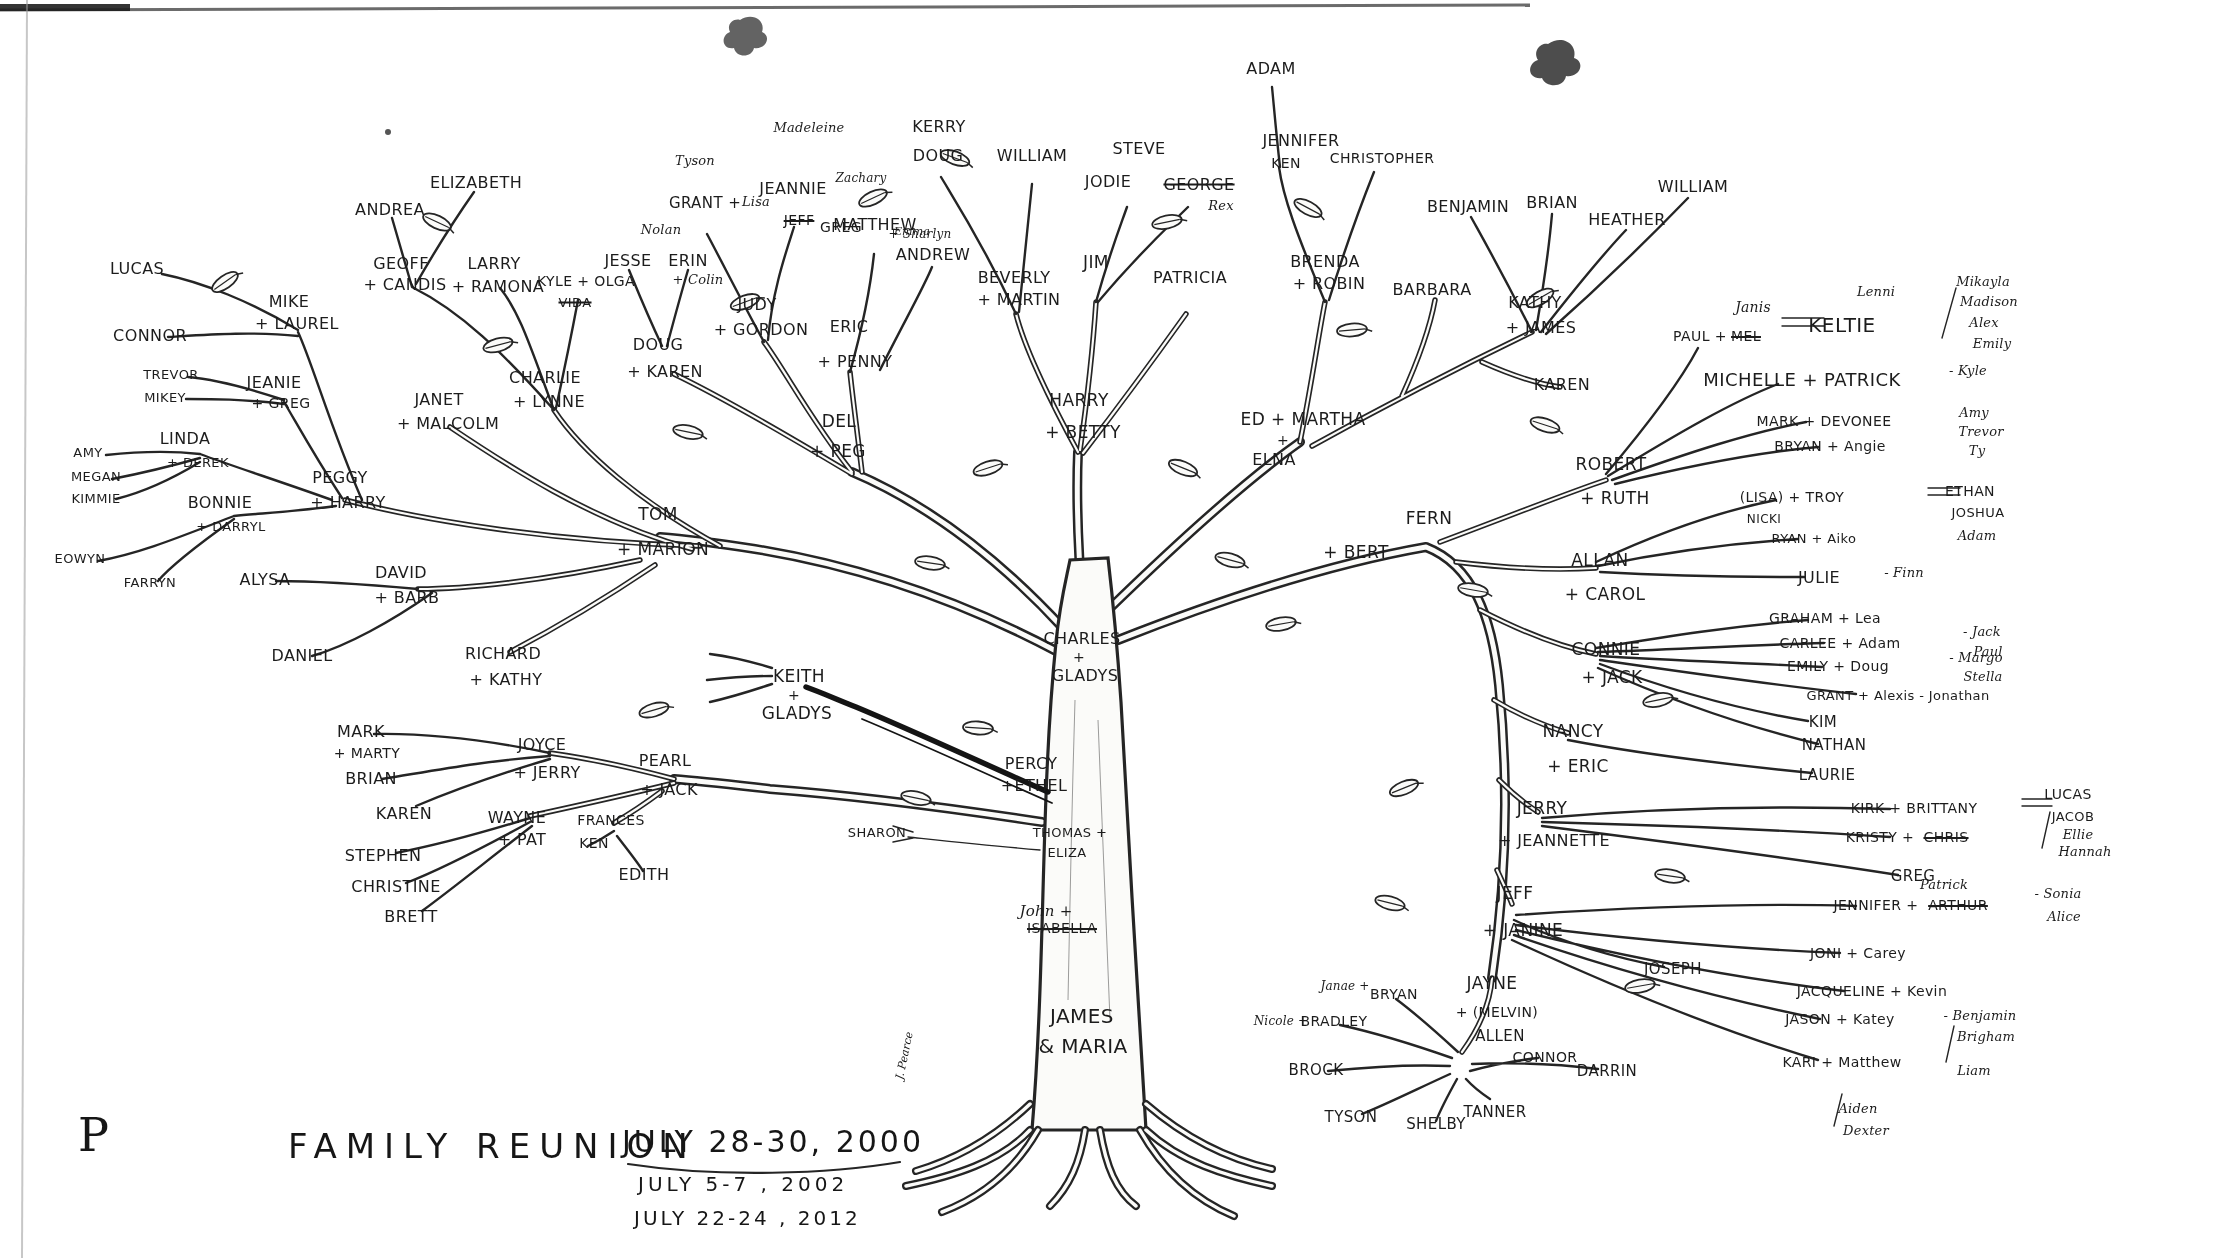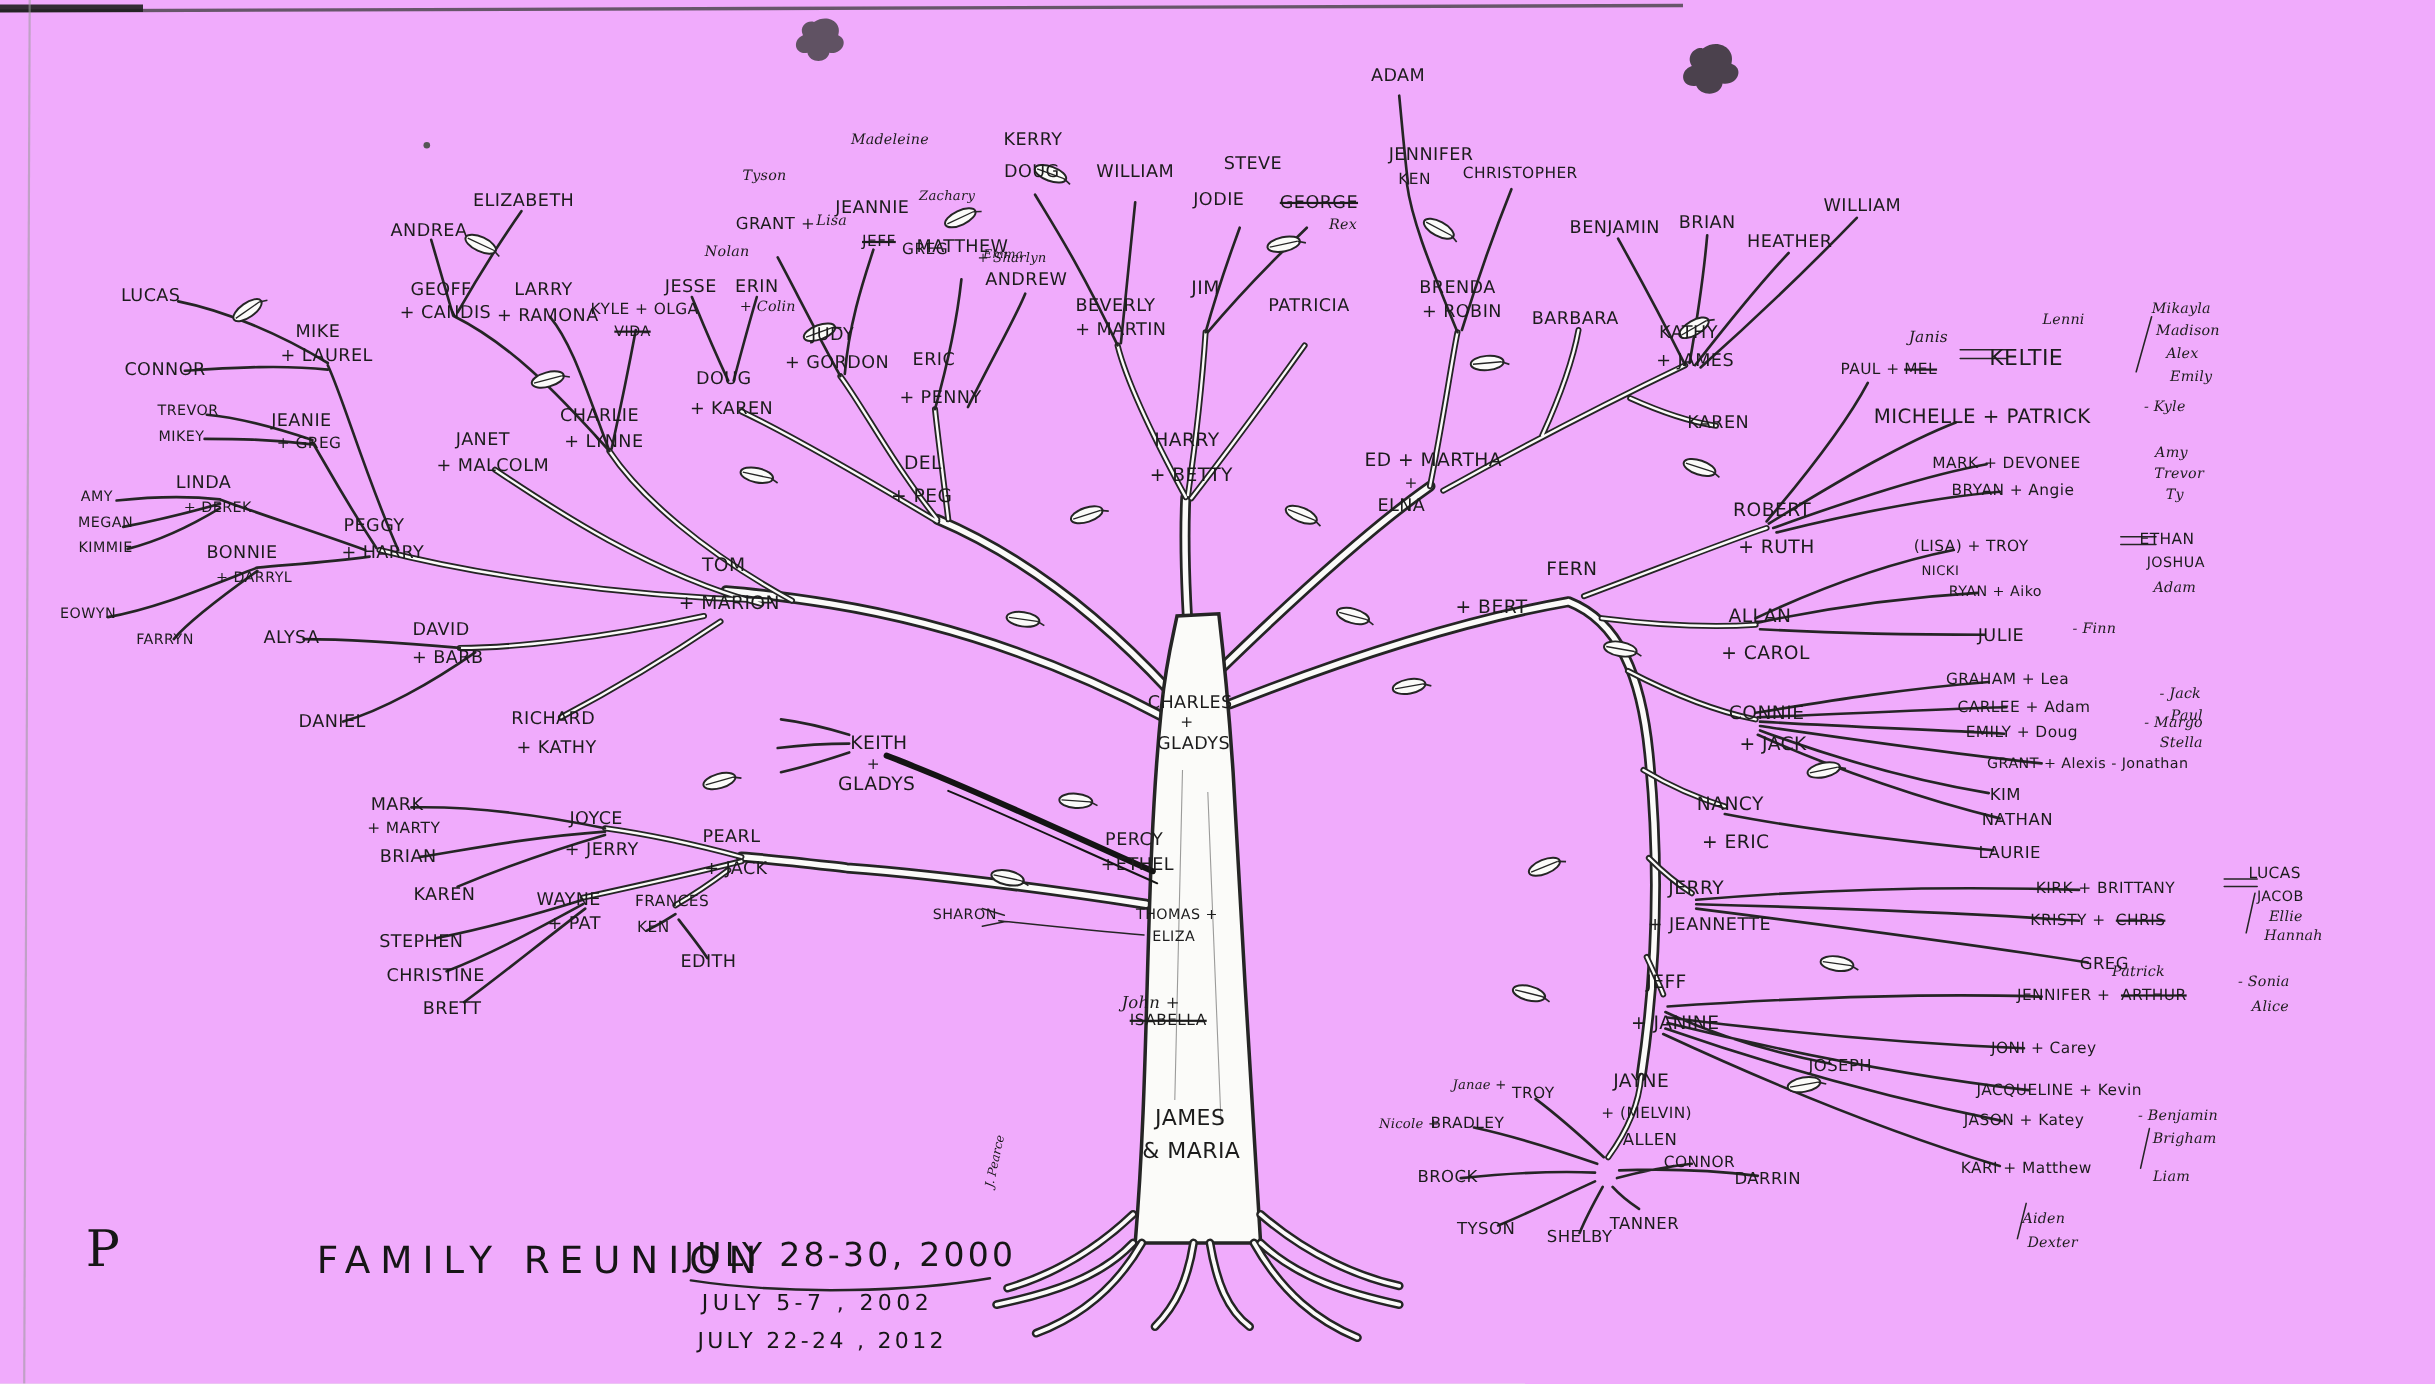--- a/index.html
+++ b/index.html
@@ -1,16 +1,16 @@
 <!DOCTYPE html>
 <html><head>
 <meta charset="utf-8">
 <style>
   html,body{margin:0;padding:0;background:#e9e9e7;}
-  #canvas{position:relative;width:2214px;height:1258px;background:#f0abfc;overflow:hidden;
+  #canvas{position:relative;width:2214px;height:1258px;background:#ffffff;overflow:hidden;
           font-family:"DejaVu Sans",sans-serif;color:#1c1c1c;}
   #tree-svg{position:absolute;left:0;top:0;}
   #labels-layer{position:absolute;left:0;top:0;width:100%;height:100%;pointer-events:none;}
   .lbl{position:absolute;transform:translate(-50%,-50%);white-space:nowrap;font-size:16px;
        letter-spacing:.4px;color:#1c1c1c;}
   .i{font-style:italic;font-family:"DejaVu Serif",serif;letter-spacing:.2px;}
   .s{text-decoration:line-through;text-decoration-thickness:2px;}
   .footer-item{position:absolute;white-space:nowrap;color:#161616;}
   #p-mark{left:78px;top:1108px;font-size:46px;font-family:"DejaVu Serif",serif;}
   #reunion-title{left:288px;top:1126px;font-size:34px;letter-spacing:9px;}
@@ -304,21 +304,21 @@
       <span class="lbl i" style="left: 1980px; top: 1015px; font-size: 13px;">- Benjamin</span>
       <span class="lbl i" style="left: 1986px; top: 1036px; font-size: 13px;">Brigham</span>
       <span class="lbl i" style="left: 1974px; top: 1070px; font-size: 13px;">Liam</span>
       <span class="lbl" style="left: 1842px; top: 1062px; font-size: 14px;">KARI + Matthew</span>
       <span class="lbl i" style="left: 1858px; top: 1108px; font-size: 13px;">Aiden</span>
       <span class="lbl i" style="left: 1866px; top: 1130px; font-size: 13px;">Dexter</span>
       <span class="lbl" style="left: 1492px; top: 983px; font-size: 17px;">JAYNE</span>
       <span class="lbl" style="left: 1497px; top: 1012px; font-size: 14px;">+ (MELVIN)</span>
       <span class="lbl" style="left: 1500px; top: 1036px; font-size: 15px;">ALLEN</span>
       <span class="lbl i" style="left: 1345px; top: 986px; font-size: 12px;">Janae +</span>
-      <span class="lbl" style="left: 1394px; top: 994px; font-size: 14px;">TROY</span>
+      <span class="lbl" style="left: 1394px; top: 994px; font-size: 14px;">BRYAN</span>
       <span class="lbl i" style="left: 1281px; top: 1021px; font-size: 12px;">Nicole +</span>
       <span class="lbl" style="left: 1334px; top: 1021px; font-size: 14px;">BRADLEY</span>
       <span class="lbl" style="left: 1316px; top: 1070px; font-size: 15px;">BROCK</span>
       <span class="lbl" style="left: 1351px; top: 1117px; font-size: 15px;">TYSON</span>
       <span class="lbl" style="left: 1436px; top: 1124px; font-size: 15px;">SHELBY</span>
       <span class="lbl" style="left: 1495px; top: 1101px; font-size: 15px; margin-top: 11px;">TANNER</span>
       <span class="lbl" style="left: 1545px; top: 1057px; font-size: 14px;">CONNOR</span>
       <span class="lbl" style="left: 1607px; top: 1071px; font-size: 15px;">DARRIN</span>
     </div>
 

